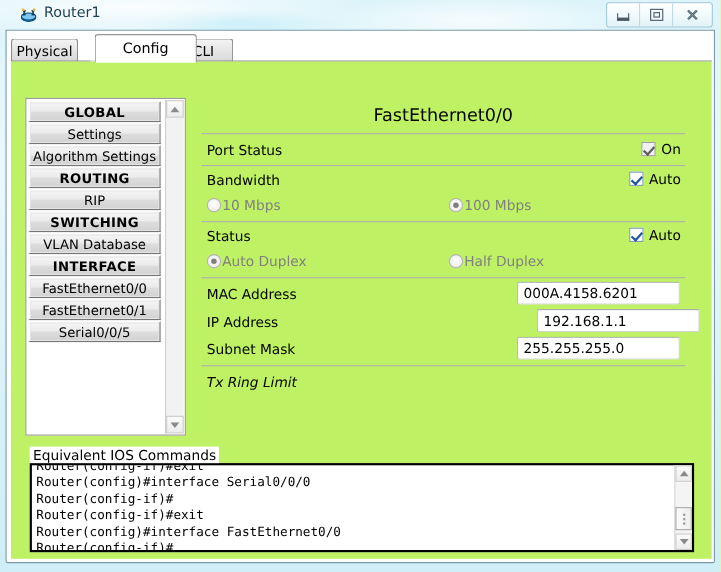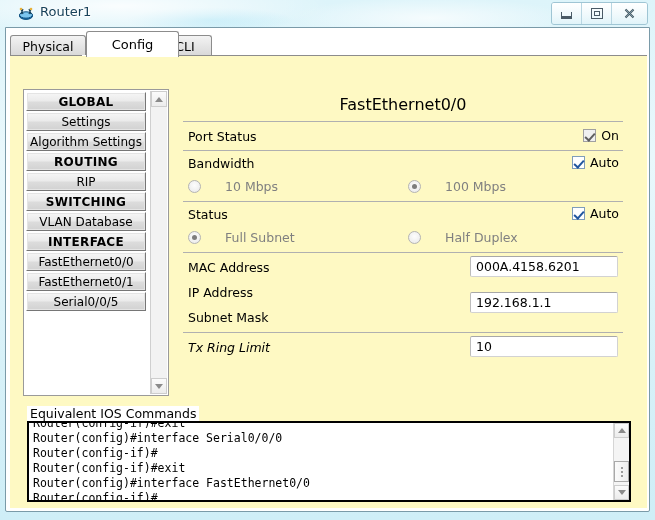--- a/index.html
+++ b/index.html
@@ -71,32 +71,32 @@
     background:linear-gradient(180deg,#f3f3f3,#d8d8d8);
     border:1px solid #8c8c8c;border-bottom:none;
     border-radius:3px 3px 0 0;
     display:flex;align-items:center;justify-content:center;
     color:#000;font-size:12.5px;box-sizing:border-box;
   }
   .tab.active{
     top:0;height:26px;background:#ffffff;border-color:#8c8c8c;
     z-index:3;font-size:13px;
   }
-  #tab-0{left:0;width:76px;}
+  #tab-0{left:0;width:61px;}
   #tab-1{left:76px;width:93px;}
   #tab-2{left:148px;width:54px;}
   #tabline{
     position:absolute;left:4px;top:27px;width:637px;height:1px;background:#8c8c8c;
   }
   #tabline .cover{position:absolute;left:72px;width:72px;top:0;height:1px;background:#fff;}
 
   
   #panel{
     position:absolute;left:4px;top:28px;width:637px;height:452px;
-    background:#fef9c3;
+    background:#bef264;
     box-sizing:border-box;
   }
 
   
   #sidebar{
     position:absolute;left:13px;top:33px;width:146px;height:307px;
     border:1px solid #9a9a9a;
     background:#fff;
     box-sizing:border-box;
   }
@@ -154,21 +154,21 @@
     border:1px solid #7f9db9;background:#fff;position:relative;
   }
   .chk.dis{border-color:#a0a0a0;background:#f0f0f0;}
   .chk:after{
     content:"";position:absolute;left:3px;top:1px;width:4px;height:8px;
     border:solid #21569e;border-width:0 2px 2px 0;transform:rotate(42deg);
   }
   .chk.dis:after{border-color:#5f5f5f;}
   .chklbl{font-size:12.5px;color:#000;}
   
-  .radwrap{position:absolute;display:flex;align-items:center;gap:24px;}
+  .radwrap{position:absolute;display:flex;align-items:center;gap:1px;}
   .rad{
     width:13px;height:13px;border-radius:50%;box-sizing:border-box;
     border:1px solid #b4b4b4;
     background:radial-gradient(circle at 50% 40%,#fdfdfd,#e8e8e8);
     position:relative;
   }
   .rad.sel:after{
     content:"";position:absolute;left:3px;top:3px;width:5px;height:5px;
     border-radius:50%;background:#7d7d7d;
   }
@@ -314,40 +314,40 @@
         </div>
         <div class="sep" style="top:112px;"></div>
 
         <div class="rowlabel" style="top:118px;">Status</div>
         <div class="chkwrap" style="right:4px;top:117px;">
           <span class="chk"></span>
           <span class="chklbl">Auto</span>
         </div>
         <div class="radwrap" style="left:5px;top:141px;">
           <span class="rad sel"></span>
-          <span class="radlbl">Full Subnet</span>
+          <span class="radlbl">Auto Duplex</span>
         </div>
         <div class="radwrap" style="left:225px;top:141px;">
           <span class="rad"></span>
           <span class="radlbl">Half Duplex</span>
         </div>
         <div class="sep" style="top:163px;"></div>
 
         <div class="rowlabel plain" style="top:171px;">MAC Address</div>
         <div class="tfield" style="left:287px;top:167px;">000A.4158.6201</div>
 
         <div class="rowlabel plain" style="top:196px;">IP Address</div>
-        <div class="tfield" style="left:287px;top:192px;margin-top:11px;">192.168.1.1</div>
+        <div class="tfield" style="left:305px;top:192px;">192.168.1.1</div>
 
         <div class="rowlabel plain" style="top:221px;">Subnet Mask</div>
+        <div class="tfield" style="left:287px;top:217px;">255.255.255.0</div>
 
         <div class="sep" style="top:243px;"></div>
 
         <div class="rowlabel plain" style="top:251px;font-style:italic;">Tx Ring Limit</div>
-        <div class="tfield" style="left:287px;top:247px;">10</div>
       </div>
 
       <div id="ios-group">
         <div id="ios-label">Equivalent IOS Commands</div>
         <div id="ios-box">
           <div id="ios-text">Router(config-if)#exit
 Router(config)#interface Serial0/0/0
 Router(config-if)#
 Router(config-if)#exit
 Router(config)#interface FastEthernet0/0

